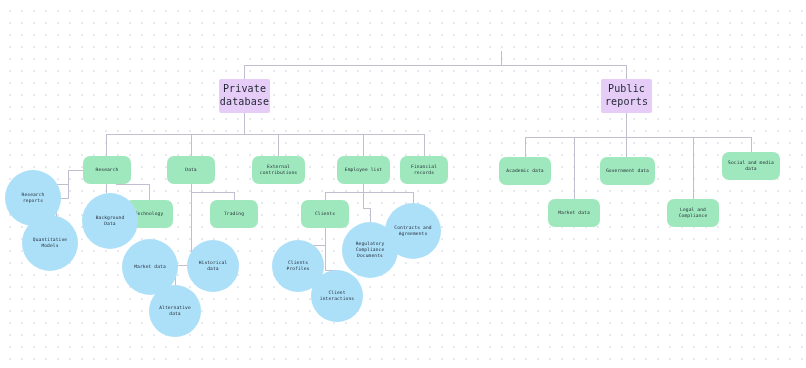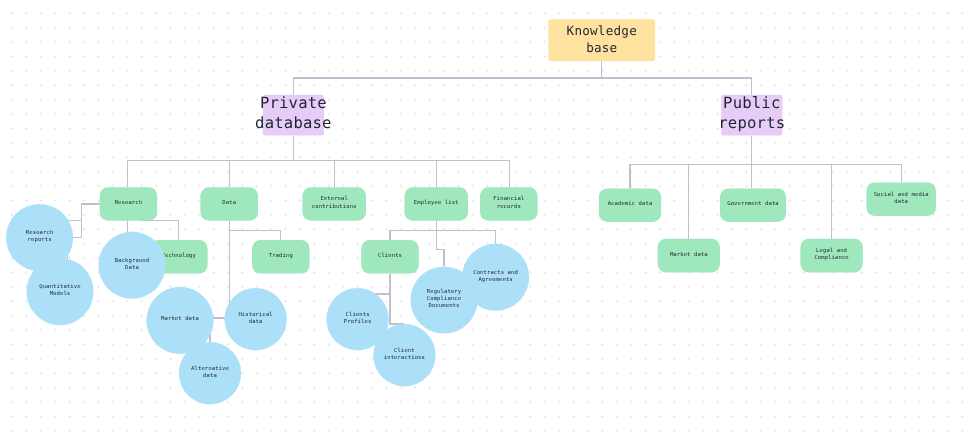--- a/index.html
+++ b/index.html
@@ -43,21 +43,21 @@
   }
   .node.root {
     background: #ffe2a0;
     border-radius: 2px;
     font-size: 10.5px;
     letter-spacing: 0.2px;
   }
   .node.cat {
     background: #e5cdf7;
     border-radius: 2px;
-    font-size: 13px;
+    font-size: 10px;
     letter-spacing: 0.15px;
     text-align: center;
   }
   .node.rect {
     background: #9fe8bd;
     border-radius: 7px;
     font-size: 4.6px;
     letter-spacing: 0.1px;
   }
   .node.circle {
@@ -102,21 +102,20 @@
       <path d="M325,228 L325,270 L337,270"></path>
 
       <path d="M626.5,113 L626.5,137 L525,137 L525,157"></path>
       <path d="M574,137 L574,199"></path>
       <path d="M626.5,137 L626.5,157"></path>
       <path d="M626.5,137 L751,137 L751,152"></path>
       <path d="M693,137 L693,199"></path>
     </g>
   </svg>
 
-  <div class="node root" style="left:457px;top:16px;width:89px;height:35px;">Knowledge base</div>
 
   <div class="node cat" style="left:219px;top:79px;width:51px;height:34px;">Private
 database</div>
   <div class="node cat" style="left:601px;top:79px;width:51px;height:34px;">Public
 reports</div>
 
   <div class="node rect" style="left:83px;top:156px;width:48px;height:28px;">Research</div>
   <div class="node rect" style="left:167px;top:156px;width:48px;height:28px;">Data</div>
   <div class="node rect" style="left:252px;top:156px;width:53px;height:28px;">External
 contributions</div>

